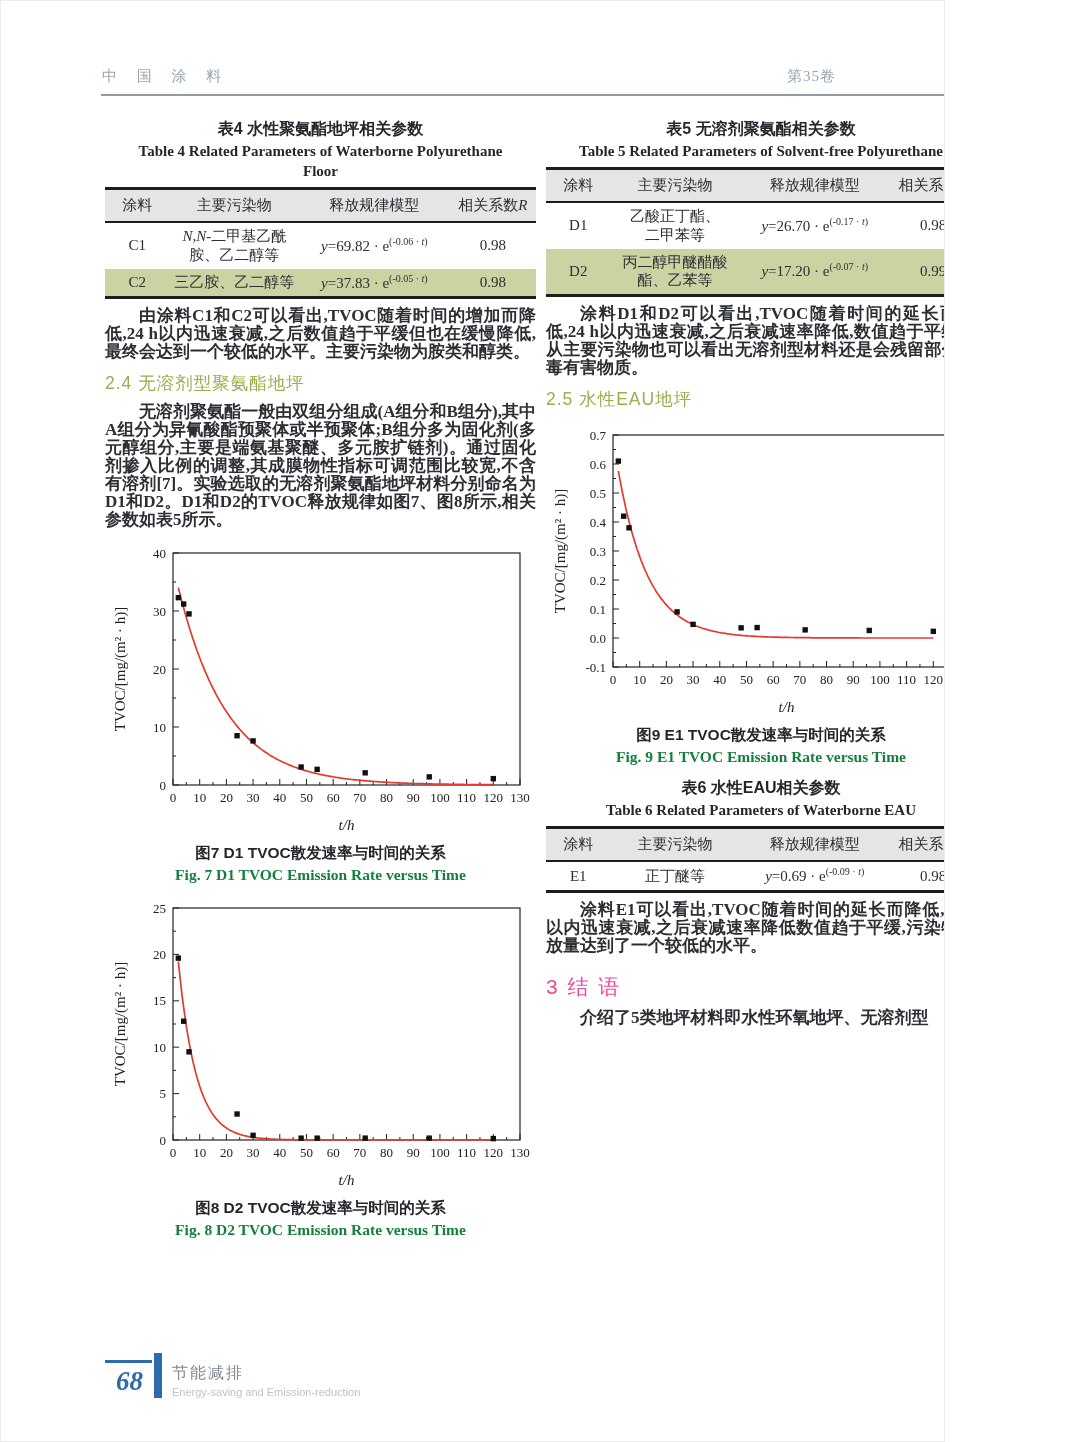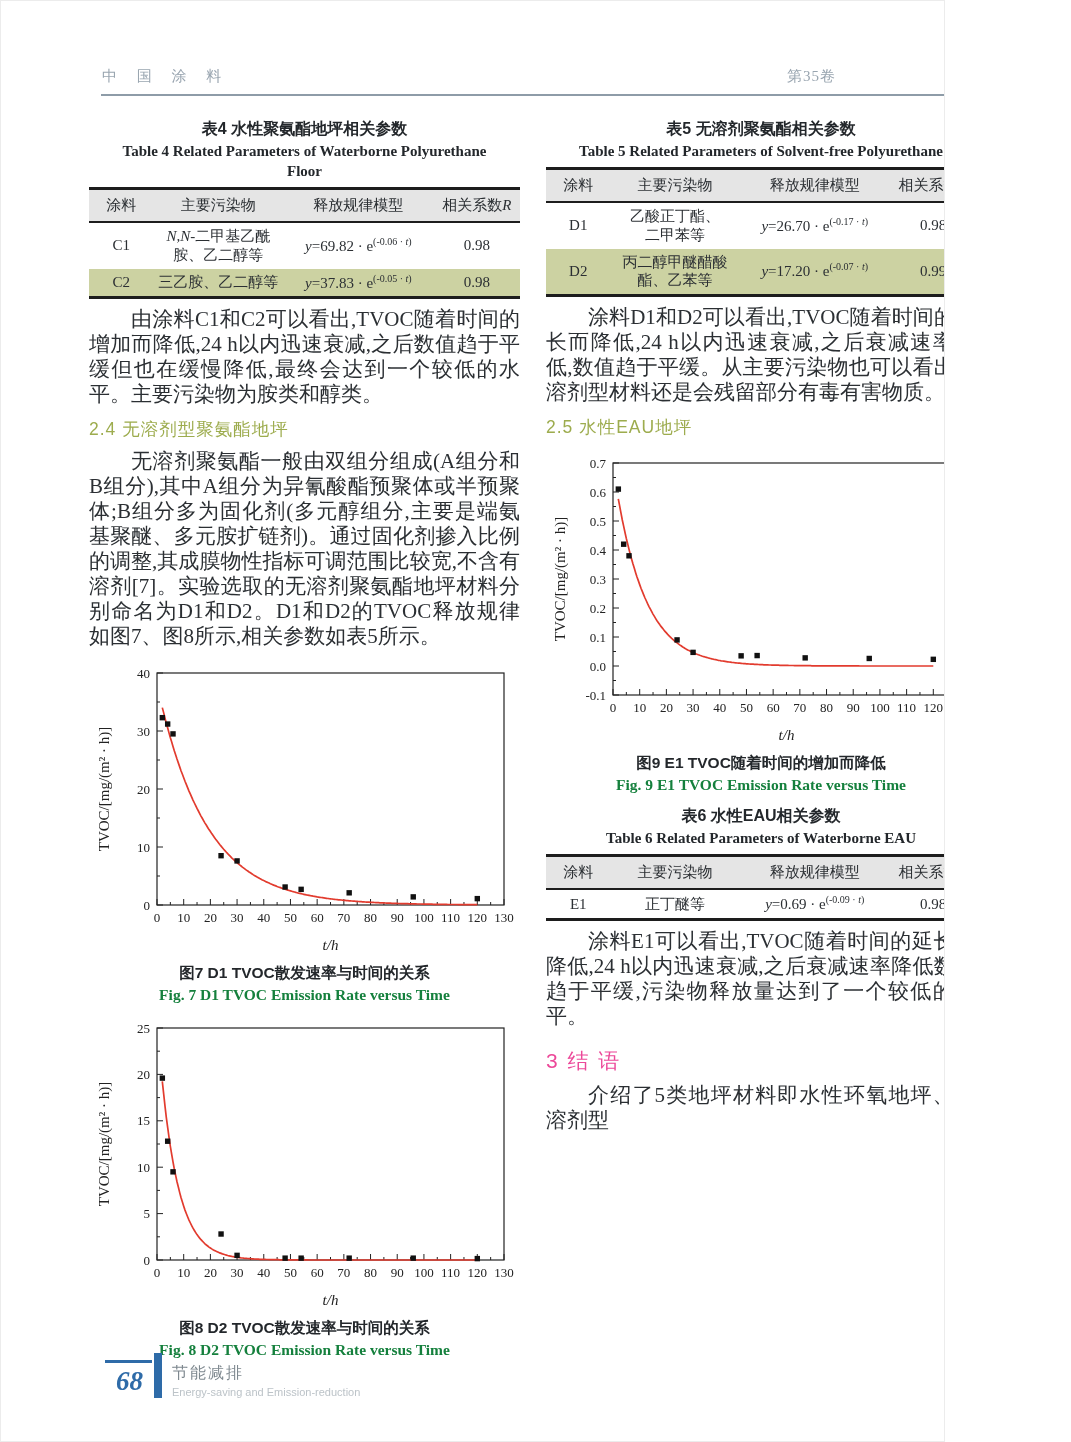--- a/index.html
+++ b/index.html
@@ -4,37 +4,37 @@
 <style>
   html,body{margin:0;padding:0;background:#ffffff;}
   .page{position:relative;width:945px;height:1442px;background:#fff;overflow:hidden;
         font-family:"Liberation Serif",serif;color:#2b2f33;box-sizing:border-box;border:1px solid #ececec;}
   
   .hdr-journal{position:absolute;left:101px;top:66px;font-size:15px;color:#99a5b0;letter-spacing:8px;}
   .hdr-volume{position:absolute;right:108px;top:66px;font-size:15px;color:#99a5b0;letter-spacing:1px;}
   .hdr-rule{position:absolute;left:100px;top:93px;width:876px;height:2px;background:#8e9ca8;}
   
   .col{position:absolute;top:106px;width:431px;}
-  .col-left{left:88px;}
+  .col-left{left:104px;}
   .col-right{left:545px;width:430px;}
   
   .tbl-title-cn{text-align:center;font-weight:bold;font-size:16px;margin-top:12px;
                 font-family:"Liberation Sans",sans-serif;color:#23272b;}
   .tbl-title-en{text-align:center;font-weight:bold;font-size:15px;margin-top:3px;
                 font-family:"Liberation Serif",serif;color:#23272b;}
   table.params{width:100%;border-collapse:collapse;margin-top:7px;
                border-top:3px solid #1d1d1d;border-bottom:3px solid #1d1d1d;
                font-size:15px;color:#2b2f33;}
   table.params thead tr{background:#e5e5e5;}
   table.params th{font-weight:normal;padding:6px 2px;border-bottom:2px solid #1d1d1d;text-align:center;}
   table.params td{text-align:center;padding:4px 2px;line-height:1.25;}
   table.params tr.shaded{background:#ccd2a2;}
   table.params sup{font-size:10px;}
   
-  .para{font-size:21px;line-height:25px;text-align:justify;text-indent:2em;margin:8px 0 0 0;}
+  .para{font-size:17px;line-height:18px;text-align:justify;text-indent:2em;margin:8px 0 0 0;font-weight:bold;}
   .sec-heading{font-family:"Liberation Sans",sans-serif;color:#9dac4e;font-size:17.5px;
                margin:10px 0 0 0;letter-spacing:1px;}
   .sec-heading-big{font-family:"Liberation Sans",sans-serif;color:#ec4899;font-size:21px;
                    margin:18px 0 4px 0;letter-spacing:2px;}
   
   .figure{margin-top:12px;text-align:center;}
   .fig-cap-cn{text-align:center;font-weight:bold;font-size:15.5px;margin-top:2px;
               font-family:"Liberation Sans",sans-serif;color:#23272b;}
   .fig-cap-en{text-align:center;font-weight:bold;font-size:15.5px;margin-top:2px;
               font-family:"Liberation Serif",serif;color:#15803d;}
@@ -361,21 +361,21 @@
           <rect x="125.36153846153847" y="186.20000000000002" width="5.4" height="5.4" fill="#111"></rect>
           <rect x="141.3769230769231" y="198.67000000000002" width="5.4" height="5.4" fill="#111"></rect>
           <rect x="189.42307692307693" y="202.15" width="5.4" height="5.4" fill="#111"></rect>
           <rect x="205.43846153846155" y="201.86" width="5.4" height="5.4" fill="#111"></rect>
           <rect x="253.48461538461544" y="204.18" width="5.4" height="5.4" fill="#111"></rect>
           <rect x="317.54615384615386" y="204.76000000000002" width="5.4" height="5.4" fill="#111"></rect>
           <rect x="381.60769230769233" y="205.63" width="5.4" height="5.4" fill="#111"></rect>
           <text x="16" y="128" font-size="15" fill="#222" text-anchor="middle" transform="rotate(-90 16 128)">TVOC/[mg/(m² · h)]</text>
           <text x="237.5" y="289" font-size="15" fill="#222" text-anchor="middle" font-style="italic">t/h</text>
         </svg>
-      <div class="fig-cap-cn">图9  E1 TVOC随着时间的增加而降低</div>
+      <div class="fig-cap-cn">图9  E1 TVOC散发速率与时间的关系</div>
       <div class="fig-cap-en">Fig. 9   E1 TVOC Emission Rate versus Time</div>
     </div>
 
     <div style="margin-top:10px;">
       <div class="tbl-title-cn">表6  水性EAU相关参数</div>
       <div class="tbl-title-en">Table 6   Related Parameters of Waterborne EAU</div>
       <table class="params">
           <thead>
             <tr>
               <th style="width: 15%;">涂料</th>

